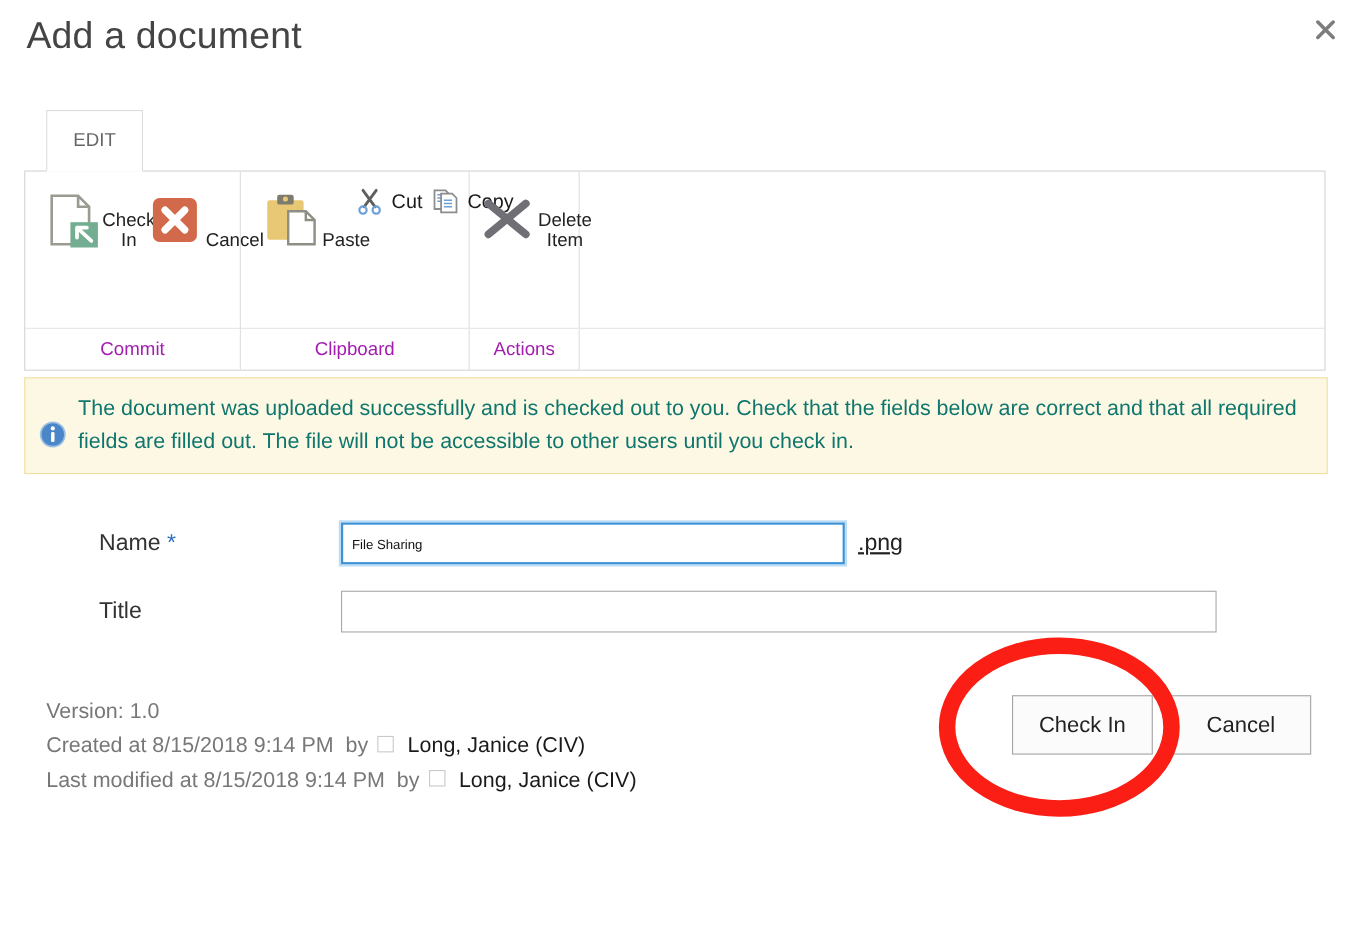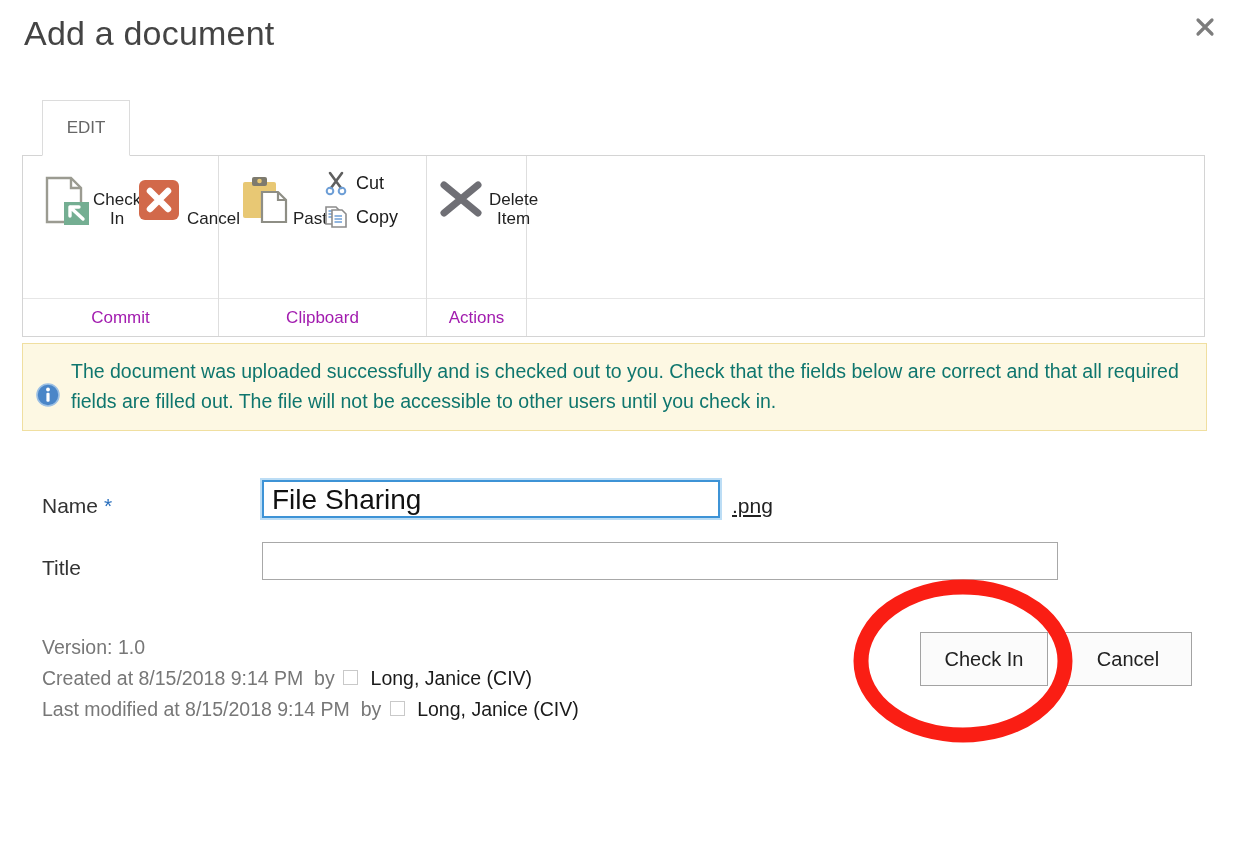--- a/index.html
+++ b/index.html
@@ -85,21 +85,21 @@
     display: flex; align-items: flex-end;
     cursor: pointer; padding-top: 4px;
   }
   .big-btn .lbl {
     margin-top: 6px;
     font-size: 17px; color: #222222;
     text-align: center; line-height: 19px;
   }
   .big-icon { width: 56px; height: 56px; display:block; }
 
-  .small-col { display: flex; flex-direction: column; gap: 8px; padding-top: 2px; }
+  .small-col { display: flex; gap: 8px; padding-top: 2px; }
   .small-btn {
     display: flex; align-items: center; gap: 7px;
     cursor: pointer;
   }
   .small-btn .lbl { font-size: 18px; color: #1b1b1b; }
   .small-icon { width: 26px; height: 26px; display:block; }
 
   
   .notif {
     position: absolute;
@@ -111,31 +111,31 @@
     padding: 12px 14px 14px 10px;
   }
   .notif-icon { width: 30px; flex: 0 0 30px; display: flex; align-items: center; justify-content: center; padding-top: 18px;}
   .notif-text {
     font-size: 19.5px; line-height: 30px; color: #0f766e;
     padding-left: 8px; padding-right: 4px;
   }
 
   
   .form { position: absolute; left: 0; top: 470px; width: 1240px; }
-  .field-row { display: flex; align-items: flex-end; height: 48px; margin-bottom: 14px; }
+  .field-row { display: flex; align-items: center; height: 48px; margin-bottom: 14px; padding-left: 48px; }
   .field-label {
     width: 262px; padding-left: 42px;
     font-size: 21px; color: #333333;
   }
   .req { color: #2a6fbd; font-size: 21px; }
   .txtbox {
     height: 38px;
     border: 1px solid #a8a8a8;
     background: #ffffff;
-    font-size: 28px;
+    font-size: 12px;
     color: #111111;
     padding: 2px 6px 0 8px;
     font-family: "Liberation Sans", sans-serif;
     outline: none;
   }
   .name-box { width: 458px; border: 2px solid #3d93d6; box-shadow: 0 0 0 2px #bcddf5; }
   .title-box { width: 796px; }
   .ext {
     margin-left: 12px; font-size: 21px; color: #222222; text-decoration: underline;
   }

